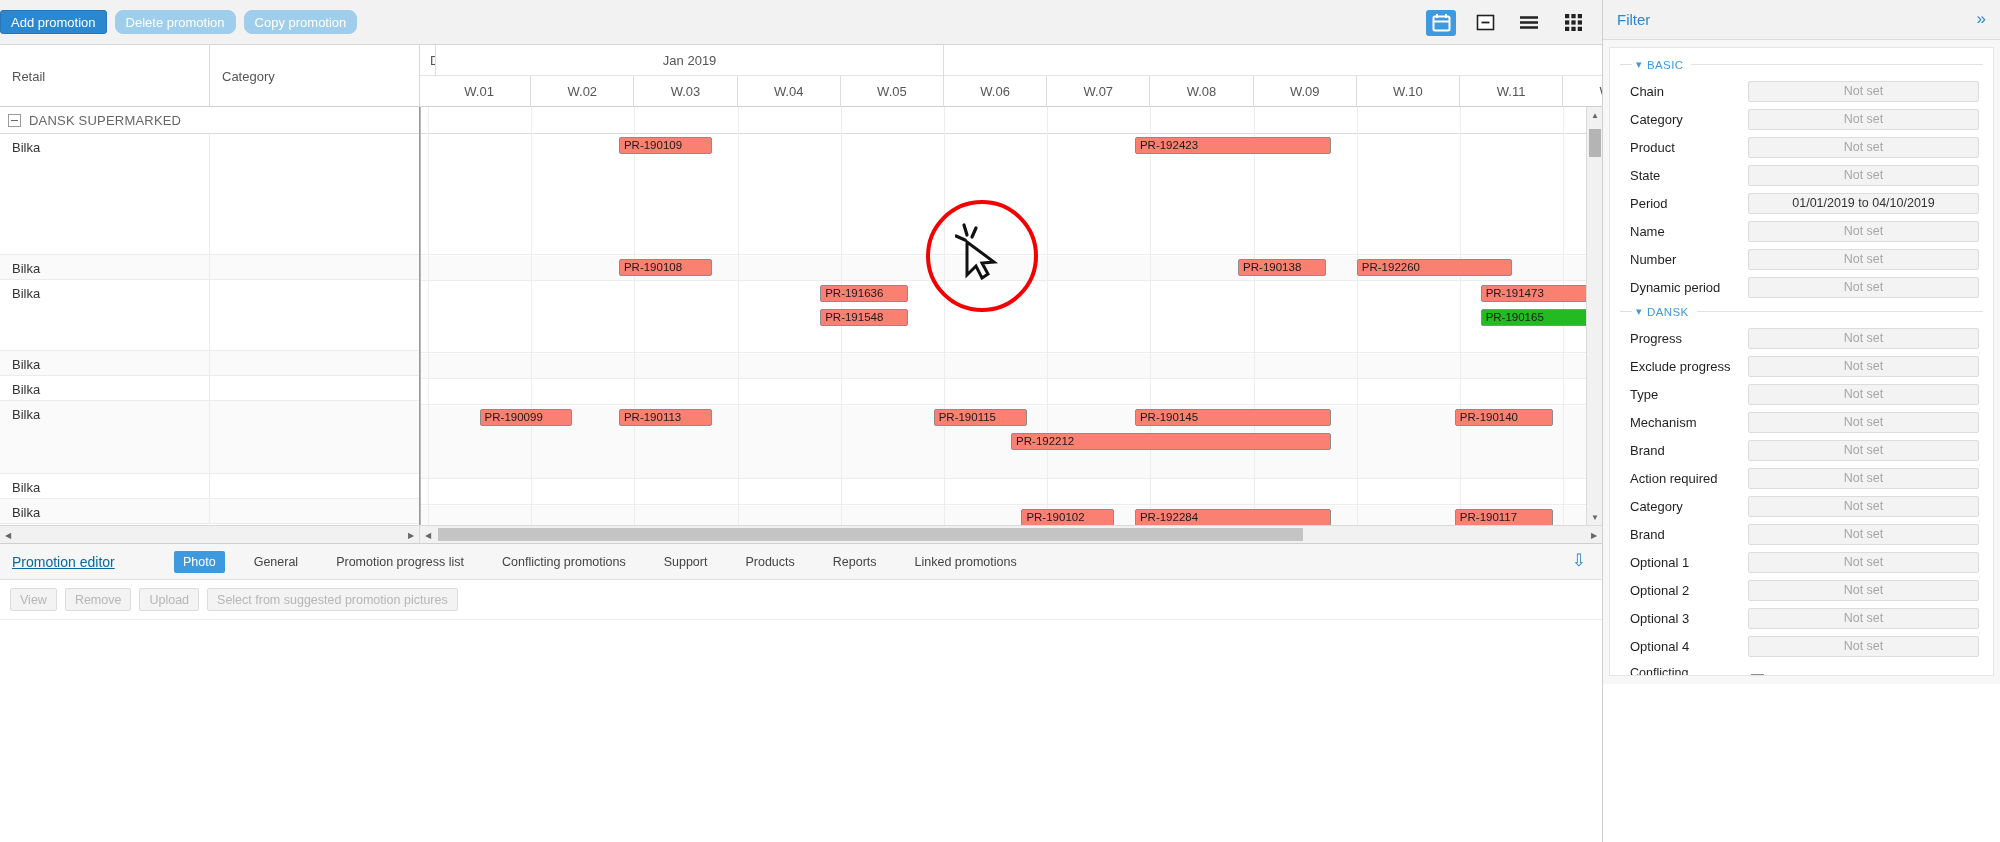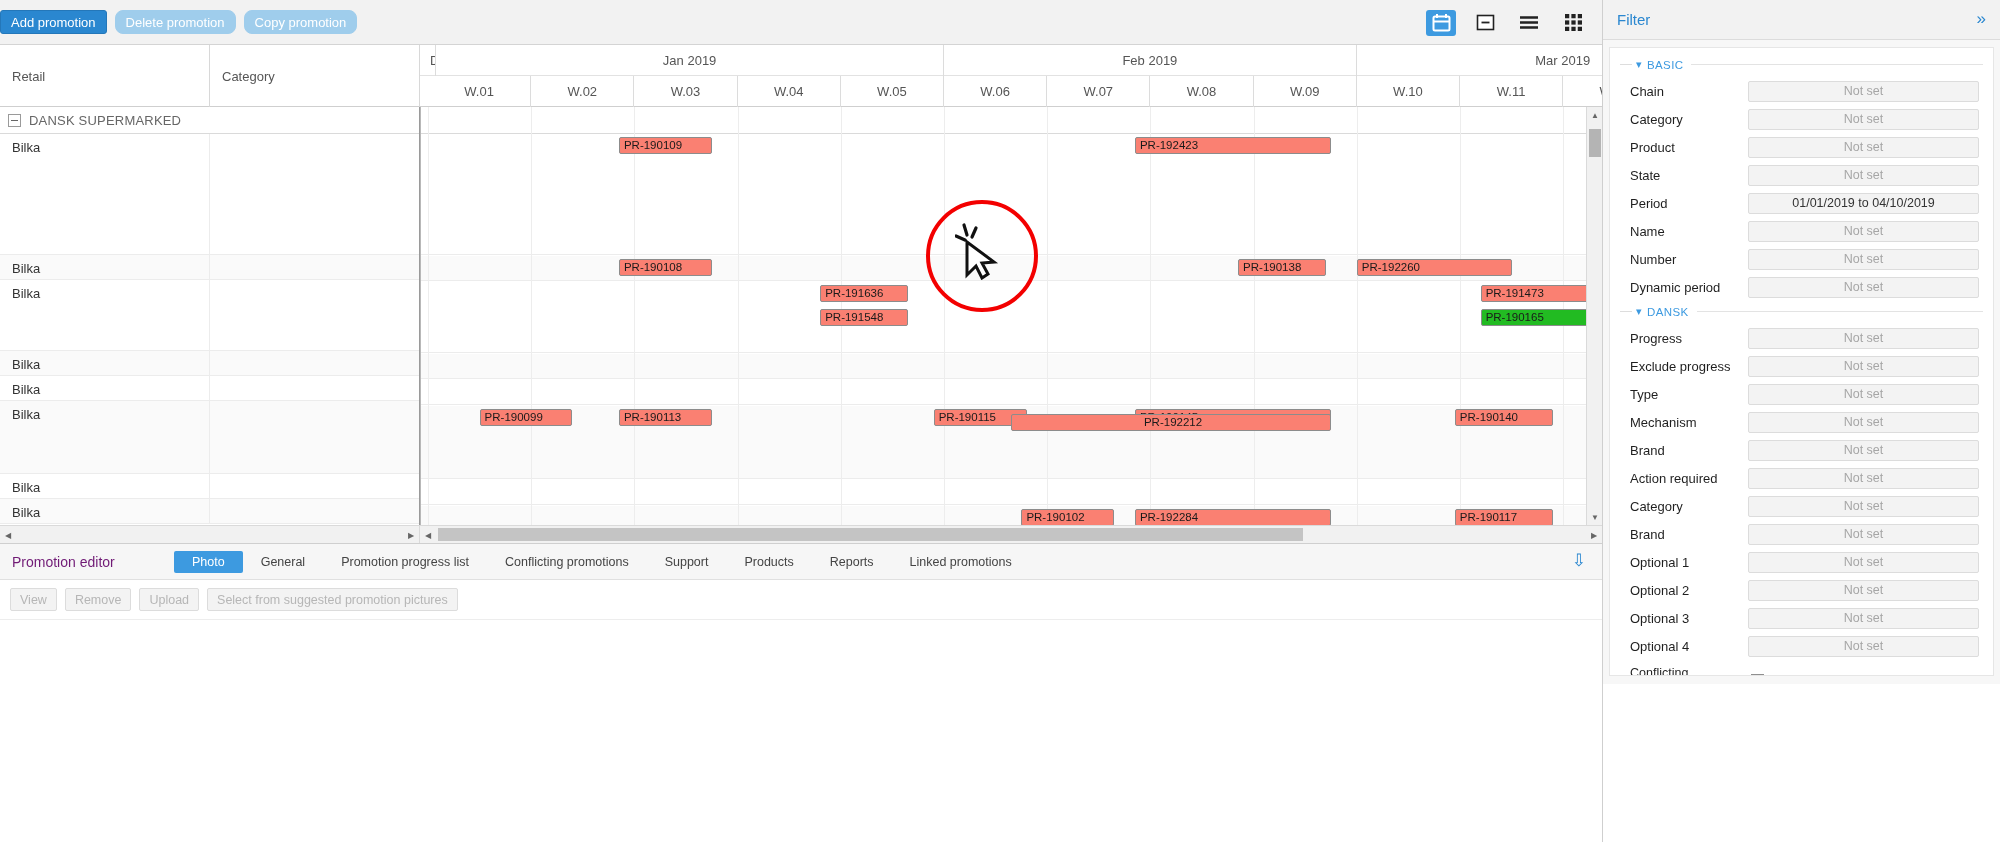--- a/index.html
+++ b/index.html
@@ -225,25 +225,25 @@
   }
   #editor-tabs {
     position: relative;
     height: 36px;
     display: flex; align-items: center;
     padding-left: 12px;
     background: #f6f6f6;
     border-bottom: 1px solid #e0e0e0;
   }
   #editor-title {
-    color: #701a75; font-size: 14px; width: 162px;
+    color: #0369a1; font-size: 14px; width: 162px; text-decoration: underline;
   }
   .etab {
     font-size: 12.5px; color: #444;
-    padding: 4px 18px; margin-right: 0;
+    padding: 4px 9px; margin-right: 20px;
     border-radius: 2px; cursor: pointer;
     white-space: nowrap;
   }
   .etab.active { background: #3d9ae0; color: #fff; }
   #editor-collapse {
     position: absolute; right: 16px; top: 8px;
     color: #2a87d0; font-size: 17px; cursor: pointer;
     line-height: 18px;
   }
   #editor-actions {
@@ -393,22 +393,20 @@
         </div>
     </div>
 
     <div id="grid-head">
       <div id="col-retail">Retail</div>
       <div id="col-category">Category</div>
       <div id="time-head">
         <div id="month-row">
             <div class="month-cell clip" style="left: 8px; width: 8.256px;">D</div>
             <div class="month-cell" style="left: 16.256px; width: 507.744px;">Jan 2019</div>
-            <div class="month-cell" style="left: 524px; width: 412.8px;">Feb 2019</div>
-            <div class="month-cell" style="left: 936.8px; width: 412.8px;">Mar 2019</div>
           </div>
         <div id="week-row">
             <div class="week-cell" style="left: 8px; width: 103.2px;">W.01</div>
             <div class="week-cell" style="left: 111.2px; width: 103.2px;">W.02</div>
             <div class="week-cell" style="left: 214.4px; width: 103.2px;">W.03</div>
             <div class="week-cell" style="left: 317.6px; width: 103.2px;">W.04</div>
             <div class="week-cell" style="left: 420.8px; width: 103.2px;">W.05</div>
             <div class="week-cell" style="left: 524px; width: 103.2px;">W.06</div>
             <div class="week-cell" style="left: 627.2px; width: 103.2px;">W.07</div>
             <div class="week-cell" style="left: 730.4px; width: 103.2px;">W.08</div>
@@ -492,21 +490,21 @@
             <div class="bar" style="left: 936.8px; width: 154.8px; top: 152px; background: rgb(250, 128, 114);">PR-192260</div>
             <div class="bar" style="left: 400.16px; width: 87.72px; top: 178px; background: rgb(250, 128, 114);">PR-191636</div>
             <div class="bar" style="left: 1060.64px; width: 206.4px; top: 178px; background: rgb(250, 128, 114);">PR-191473</div>
             <div class="bar" style="left: 400.16px; width: 87.72px; top: 202px; background: rgb(250, 128, 114);">PR-191548</div>
             <div class="bar" style="left: 1060.64px; width: 206.4px; top: 202px; background: rgb(34, 187, 34);">PR-190165</div>
             <div class="bar" style="left: 59.6px; width: 92.88px; top: 302px; background: rgb(250, 128, 114);">PR-190099</div>
             <div class="bar" style="left: 198.92px; width: 92.88px; top: 302px; background: rgb(250, 128, 114);">PR-190113</div>
             <div class="bar" style="left: 513.68px; width: 92.88px; top: 302px; background: rgb(250, 128, 114);">PR-190115</div>
             <div class="bar" style="left: 714.92px; width: 196.08px; top: 302px; background: rgb(250, 128, 114);">PR-190145</div>
             <div class="bar" style="left: 1034.84px; width: 98.04px; top: 302px; background: rgb(250, 128, 114);">PR-190140</div>
-            <div class="bar" style="left: 591.08px; width: 319.92px; top: 307px; background: rgb(250, 128, 114); text-align: center;">PR-192212</div>
+            <div class="bar" style="left: 591.08px; width: 319.92px; top: 326px; background: rgb(250, 128, 114);">PR-192212</div>
             <div class="bar" style="left: 601.4px; width: 92.88px; top: 402px; background: rgb(250, 128, 114);">PR-190102</div>
             <div class="bar" style="left: 714.92px; width: 196.08px; top: 402px; background: rgb(250, 128, 114);">PR-192284</div>
             <div class="bar" style="left: 1034.84px; width: 98.04px; top: 402px; background: rgb(250, 128, 114);">PR-190117</div>
           </div>
         <div class="vsb">
           <div class="sb-arrow" style="top:0">▲</div>
           <div class="thumb"></div>
           <div class="sb-arrow" style="bottom:0">▼</div>
         </div>
       </div>

